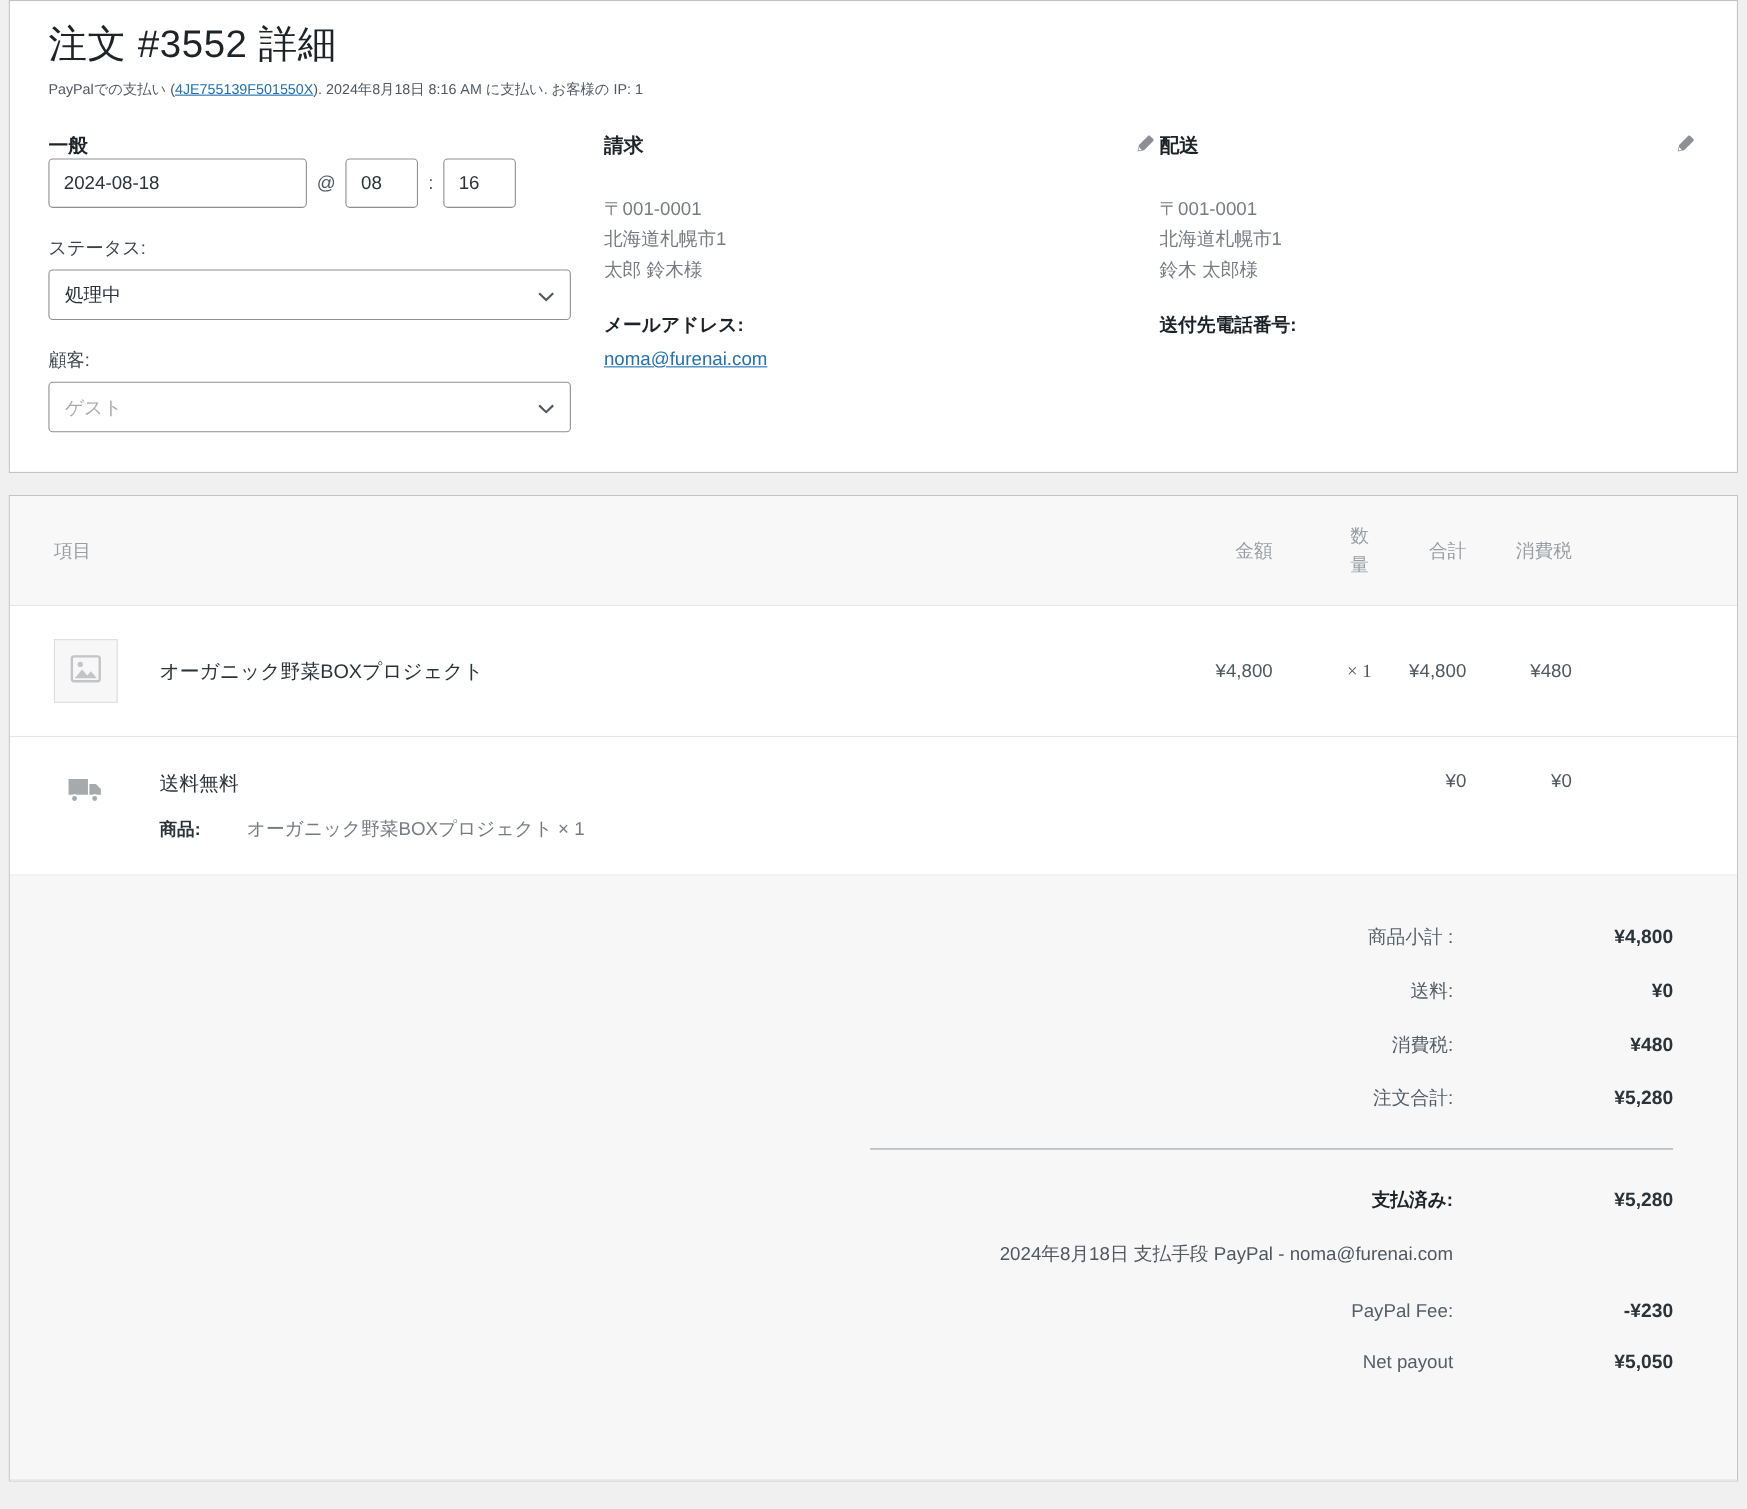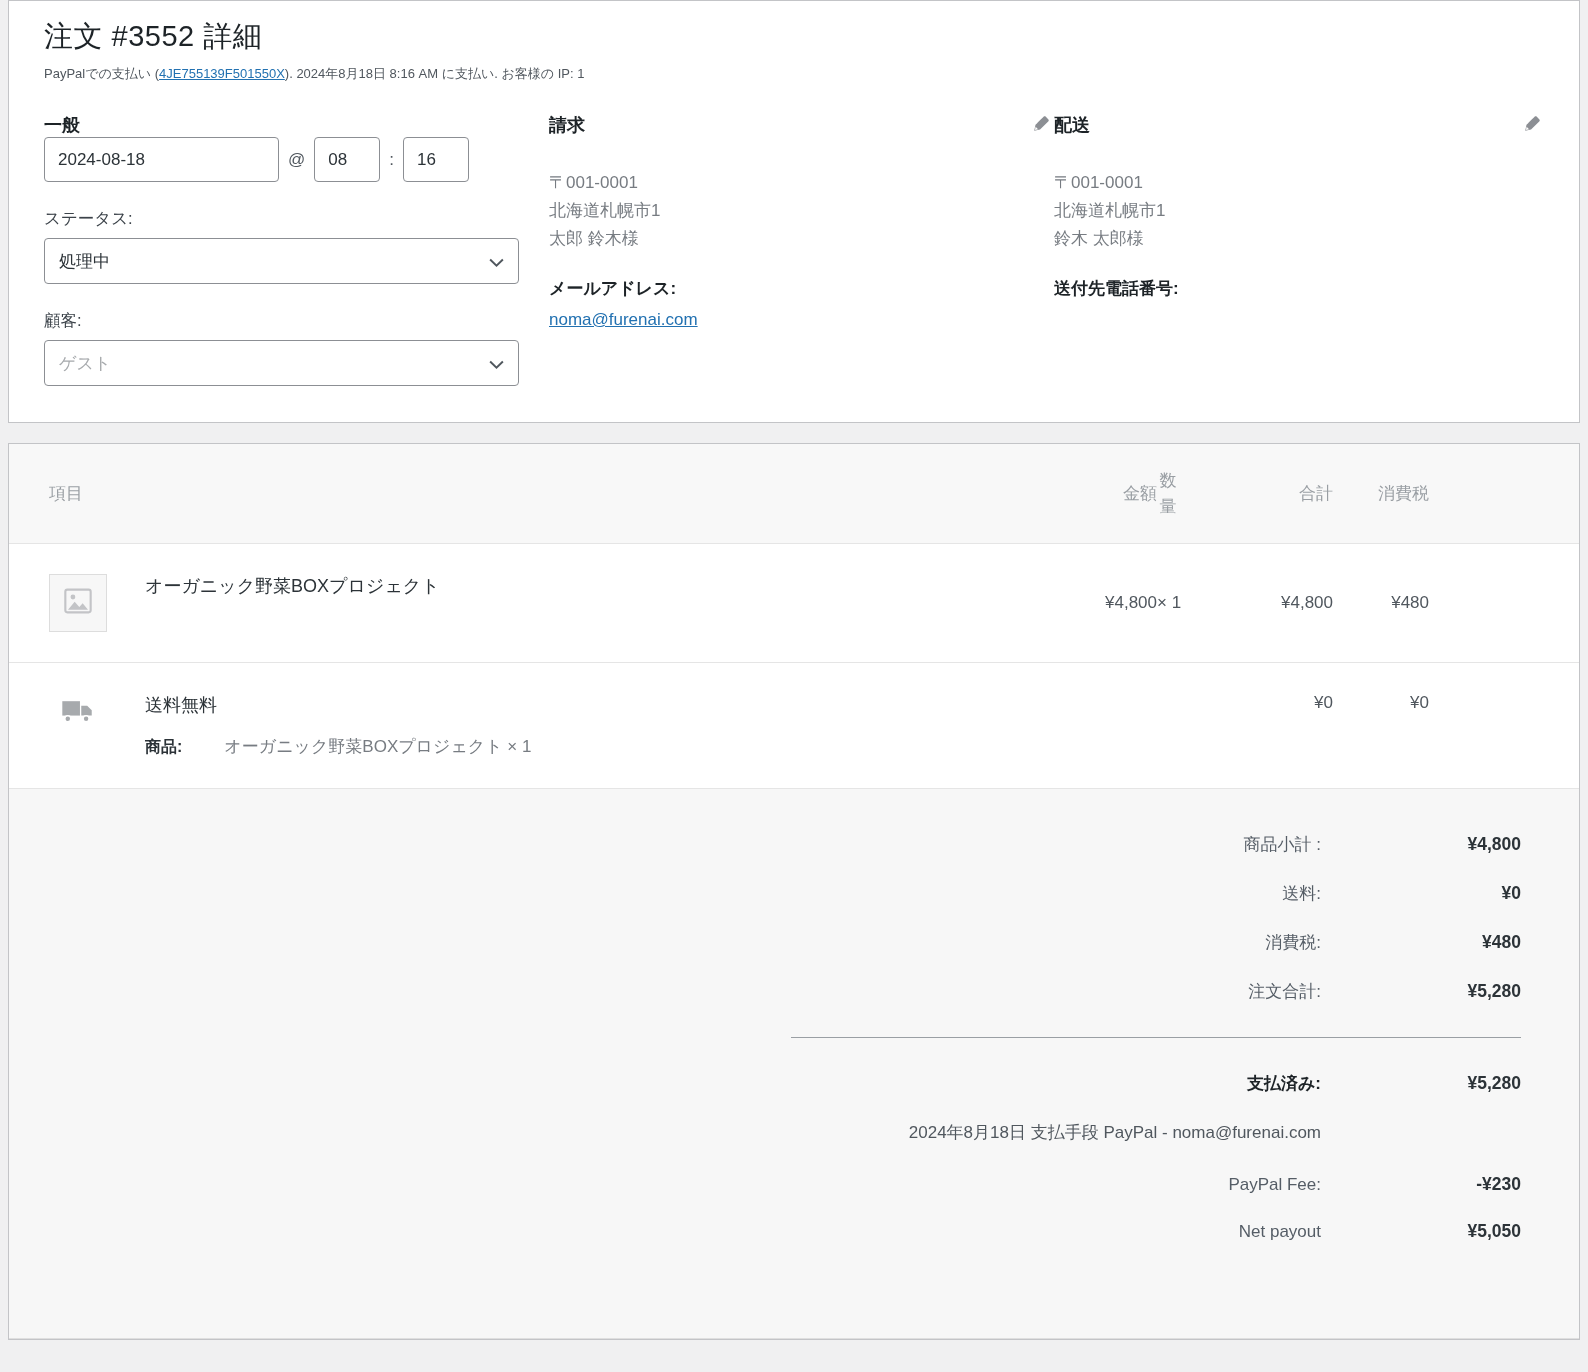--- a/index.html
+++ b/index.html
@@ -11,21 +11,21 @@
     font-size:17px;
   }
   .panel {
     margin-left:8px;
     width:1572px;
     background:#fff;
     border:1px solid #c3c4c7;
   }
   
   .order-data { padding:16px 34px 36px 35px; }
-  .page-title { font-size:29px; font-weight:500; color:#1d2327; letter-spacing:0.5px; }
+  .page-title { font-size:35px; font-weight:500; color:#1d2327; letter-spacing:0.5px; }
   .subtitle { margin-top:8px; font-size:13px; color:#50575e; }
   .subtitle a { color:#2271b1; text-decoration:underline; }
   .cols { display:flex; margin-top:30px; }
   .col-general { width:475px; margin-right:30px; }
   .col-billing { width:505px; }
   .col-shipping { flex:1; }
   .col-head { display:flex; align-items:flex-start; justify-content:space-between; }
   .col-head h3 { font-size:18px; font-weight:bold; color:#1d2327; }
   .edit-icon { width:21px; height:21px; cursor:pointer; margin-right:2px; }
   .edit-icon svg { width:21px; height:21px; fill:#8c8f94; }
@@ -52,31 +52,31 @@
   .email-link { display:inline-block; margin-top:10px; font-size:17px; color:#2271b1; text-decoration:underline; }
   
   .items-panel { margin-top:20px; }
   .thead {
     display:flex; align-items:center; background:#f8f8f8;
     height:100px; padding-left:40px; border-bottom:1px solid #e5e5e5;
     color:#999ea3; font-size:17px;
   }
   .c-item { flex:1; }
   .c-amount { width:120px; text-align:right; }
-  .c-qty { width:90px; display:flex; justify-content:flex-start; text-align:center; }
+  .c-qty { width:90px; display:flex; justify-content:flex-end; text-align:center;font-family:Liberation Serif, serif; }
   .c-qty .wrap2 { width:22px; line-height:26px; text-align:center; }
   .c-total { width:86px; text-align:right; }
   .c-tax { width:96px; text-align:right; }
   .c-spacer { width:150px; }
   .item-row {
     display:flex; align-items:center; background:#fff;
     padding:30px 0 30px 40px; border-bottom:1px solid #e5e5e5;
     color:#50575e; font-size:17px;
   }
-  .prod-cell { flex:1; display:flex; align-items:flex-start; }
+  .prod-cell { flex:1; display:flex; align-items:center; }
   .thumb {
     width:58px; height:58px; background:#f7f7f7; border:1px solid #ddd;
     display:flex; align-items:center; justify-content:center;
   }
   .prod-name { margin-left:38px; font-size:18px; color:#2c3338; }
   .ship-cell { flex:1; display:flex; }
   .truck-wrap { width:58px; display:flex; justify-content:center; padding-top:4px; }
   .ship-body { margin-left:38px; }
   .ship-name { font-size:18px; color:#2c3338; }
   .ship-meta { margin-top:18px; display:flex; align-items:baseline; }

